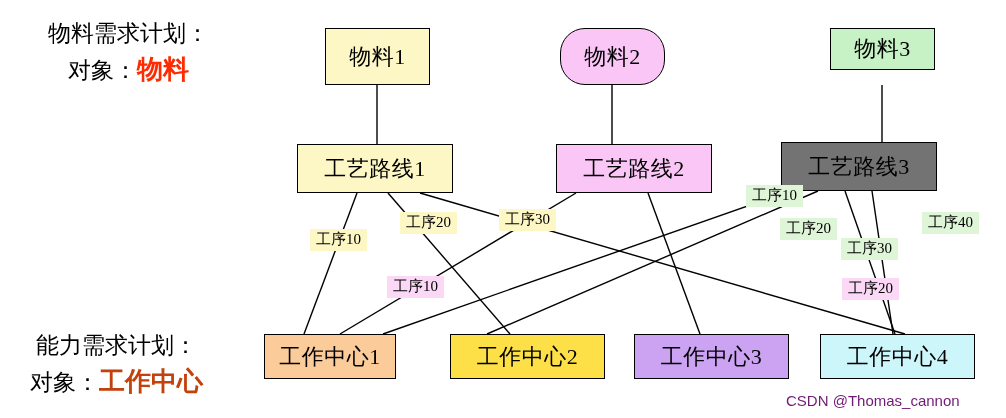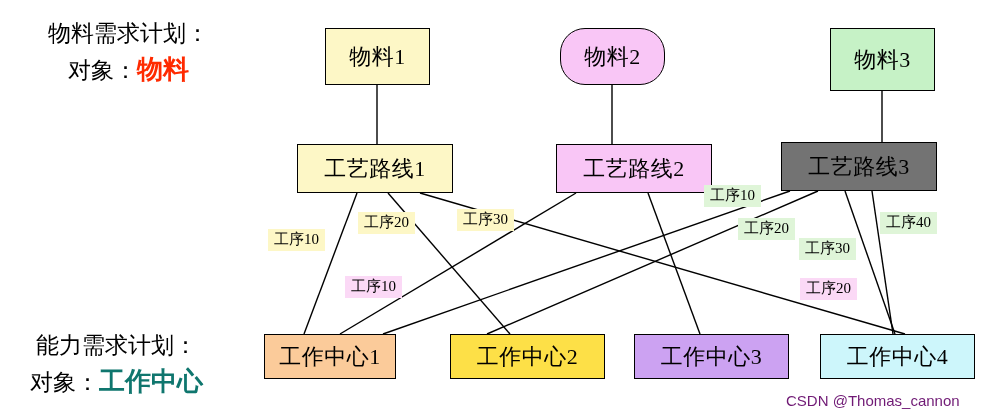--- a/index.html
+++ b/index.html
@@ -40,20 +40,21 @@
   }
   .edge-label {
     position: absolute;
     box-sizing: border-box;
     font-size: 15px;
     line-height: 1;
     color: #000000;
     padding: 3px 6px 4px 6px;
     white-space: nowrap;
     letter-spacing: 0px;
+    margin-left: 42px;
   }
   .side-caption {
     position: absolute;
     font-size: 23px;
     line-height: 1.35;
     color: #000000;
     white-space: nowrap;
     text-align: center;
   }
   .side-caption .obj-val {
@@ -93,21 +94,21 @@
       <line x1="872" y1="191" x2="893" y2="334" stroke="#000000" stroke-width="1.4"></line>
     </svg>
 
   <div id="nodes-layer">
       <div class="node" style="left: 325px; top: 28px; width: 105px; height: 57px; background: rgb(253, 247, 198); border-color: rgb(0, 0, 0);">
         <span>物料1</span>
       </div>
       <div class="node" style="left: 560px; top: 28px; width: 105px; height: 57px; background: rgb(249, 198, 246); border-color: rgb(0, 0, 0); border-radius: 25px;">
         <span>物料2</span>
       </div>
-      <div class="node" style="left: 830px; top: 28px; width: 105px; height: 63px; background: rgb(198, 242, 198); border-color: rgb(0, 0, 0);">
+      <div class="node" style="left: 830px; top: 28px; width: 105px; height: 42px; background: rgb(198, 242, 198); border-color: rgb(0, 0, 0);">
         <span>物料3</span>
       </div>
       <div class="node" style="left: 297px; top: 144px; width: 156px; height: 49px; background: rgb(253, 247, 198); border-color: rgb(0, 0, 0);">
         <span>工艺路线1</span>
       </div>
       <div class="node" style="left: 537px; top: 144px; width: 156px; height: 49px; background: rgb(249, 198, 246); border-color: rgb(0, 0, 0); margin-left: 19px;">
         <span>工艺路线2</span>
       </div>
       <div class="node" style="left: 781px; top: 142px; width: 156px; height: 49px; background: #737373; border-color: rgb(0, 0, 0);">
         <span>工艺路线3</span>
@@ -136,19 +137,19 @@
       <div class="edge-label" style="left: 799px; top: 238px; background: rgb(223, 245, 216);">工序30</div>
       <div class="edge-label" style="left: 880px; top: 212px; background: rgb(223, 245, 216);">工序40</div>
     </div>
   <div id="captions-layer">
       <div class="side-caption" style="left: 48px; top: 18px;">
         <span style="display: block;">物料需求计划：</span>
         <span class="cap-line2"><span>对象：</span><span class="obj-val" style="color: rgb(255, 42, 0);">物料</span></span>
       </div>
       <div class="side-caption" style="left: 30px; top: 330px;">
         <span style="display: block;">能力需求计划：</span>
-        <span class="cap-line2"><span>对象：</span><span class="obj-val" style="color: #0f766e;">工作中心</span></span>
+        <span class="cap-line2"><span>对象：</span><span class="obj-val" style="color: #c2410c;">工作中心</span></span>
       </div>
     </div>
 
   <div class="watermark" style="left: 786px; top: 392px;">CSDN @Thomas_cannon</div>
 
 </div>
 
 </body></html>

